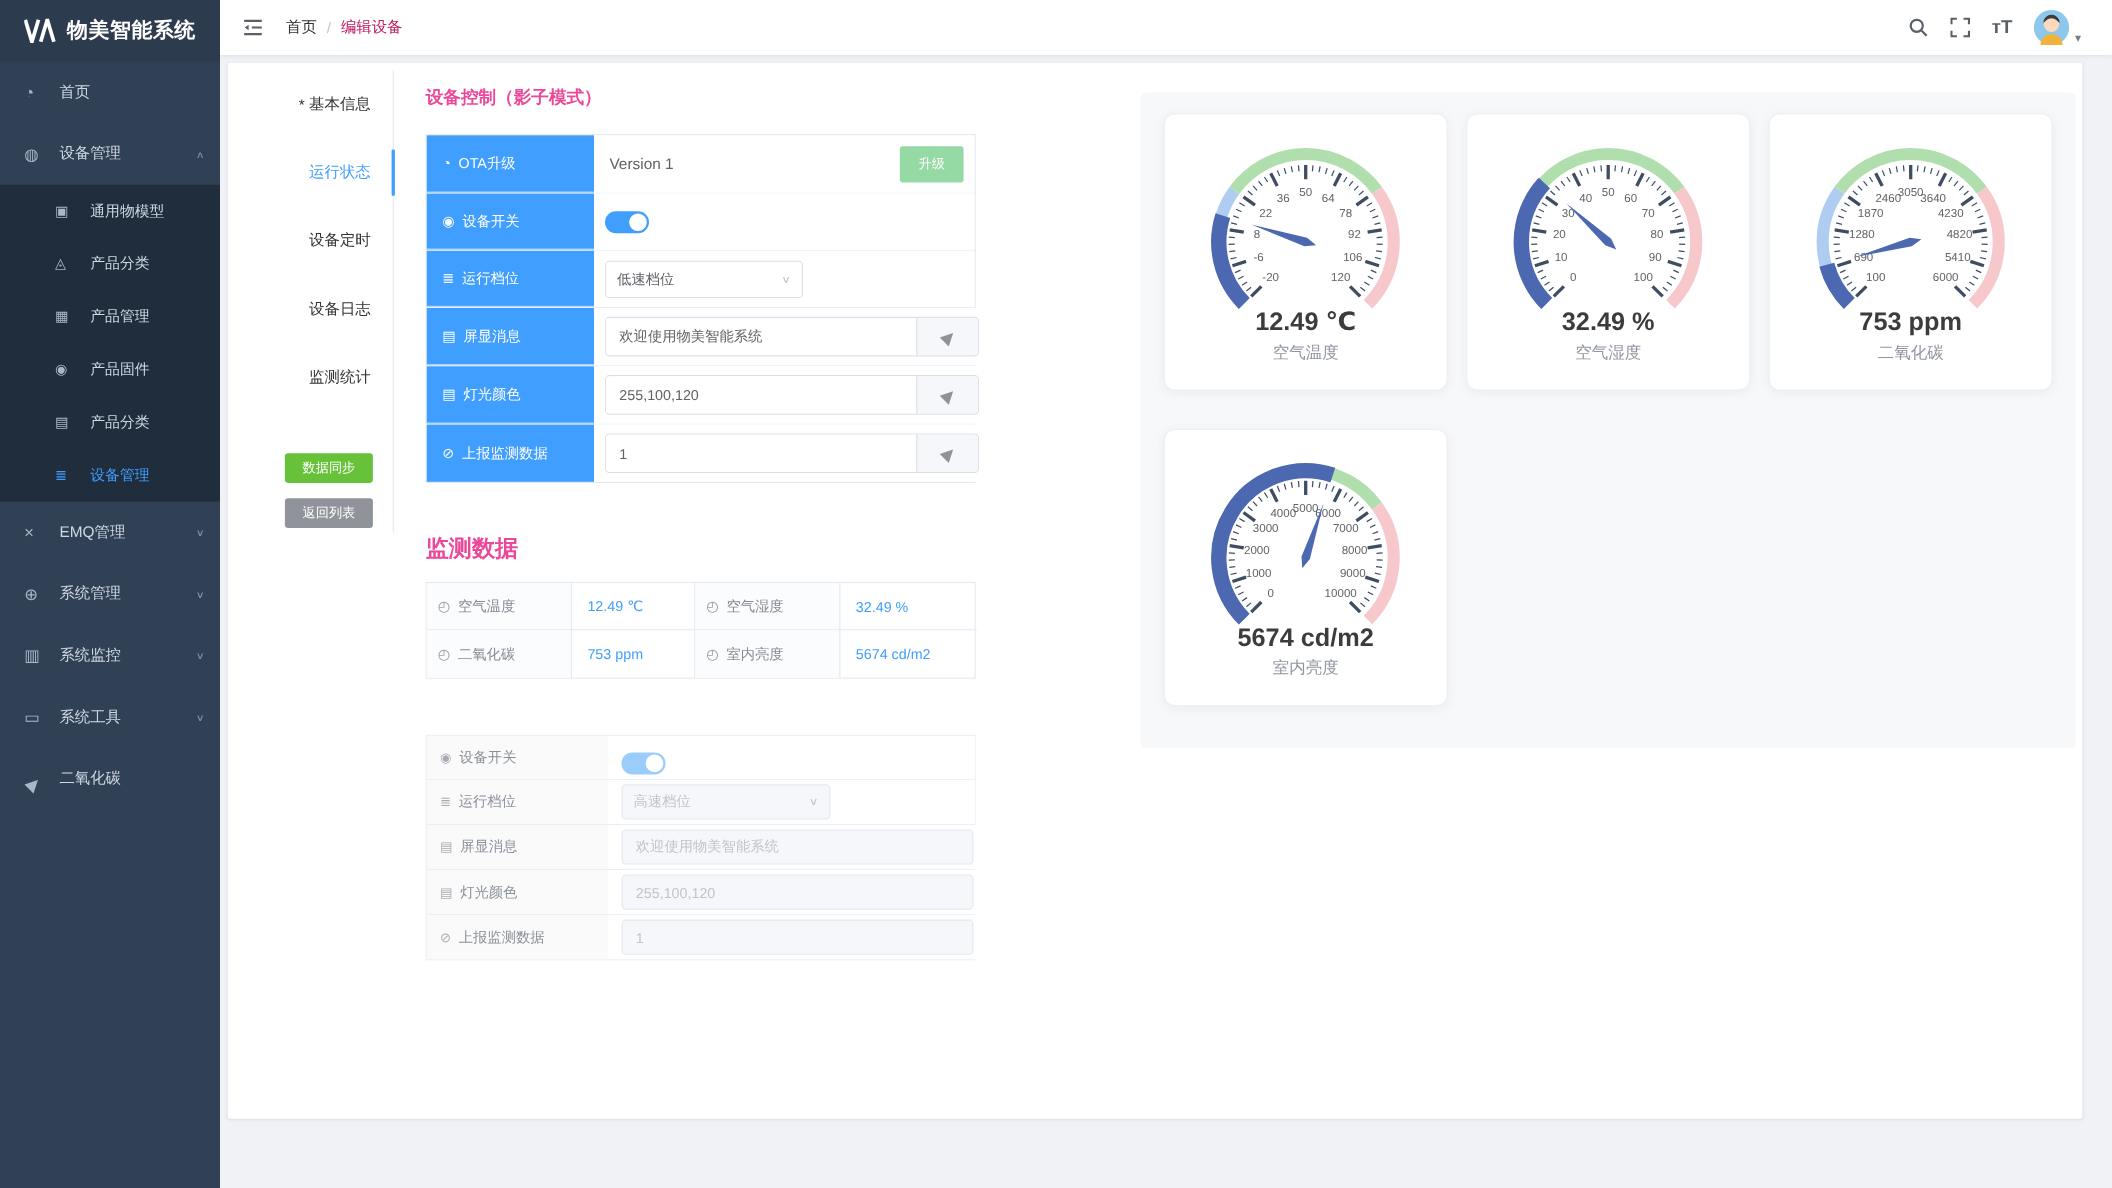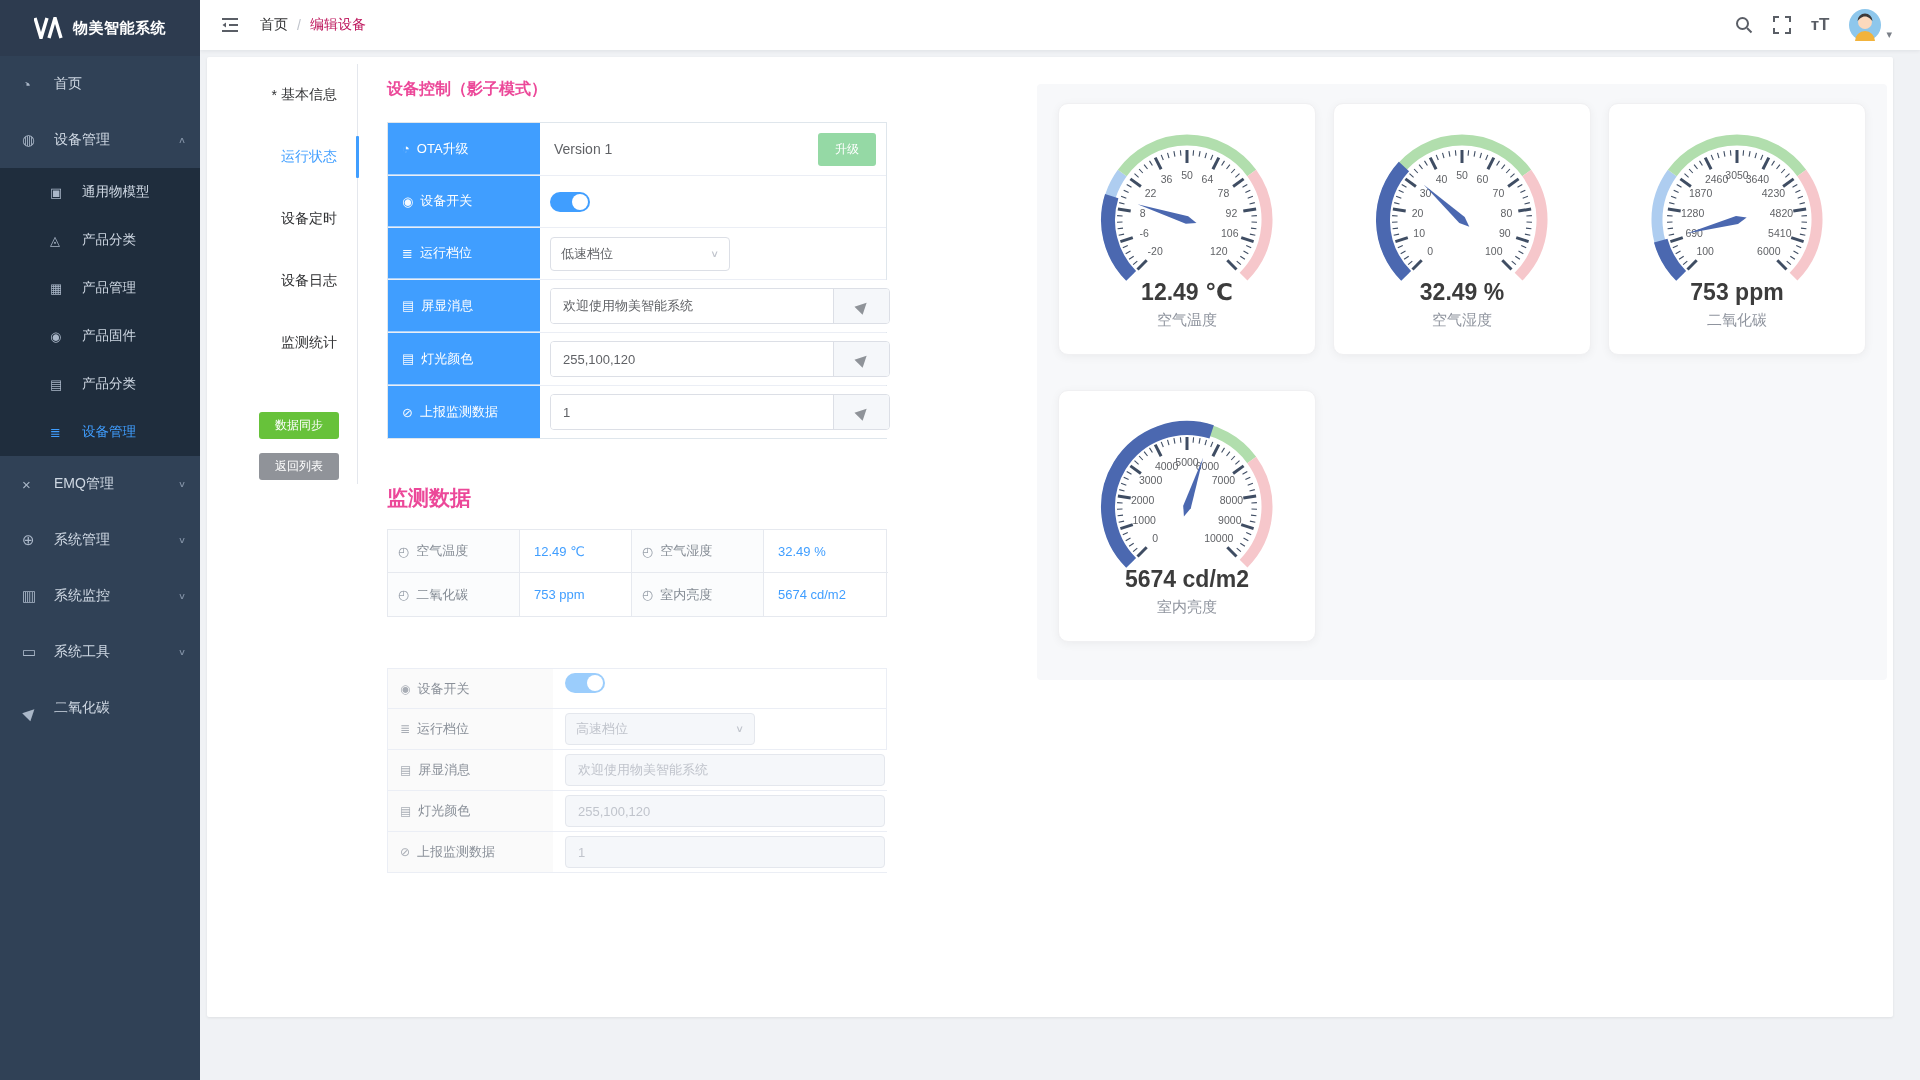--- a/index.html
+++ b/index.html
@@ -2,21 +2,21 @@
 <html><head>
 <meta charset="utf-8">
 <style>
   * { margin:0; padding:0; box-sizing:border-box; }
   html,body { width:1920px; height:1080px; }
   body { font-family:"Liberation Sans","DejaVu Sans",sans-serif; background:#f0f2f5; position:relative; overflow:hidden; }
 
   
   .sidebar { position:absolute; left:0; top:0; width:200px; height:1080px; background:#304156; z-index:5; }
   .logo-row { height:56px; display:flex; align-items:center; justify-content:center; gap:9px; background:#2d3b4f; }
-  .logo-title { color:#fff; font-size:15px; font-weight:bold; letter-spacing:.5px; }
+  .logo-title { color:#fff; font-size:19px; font-weight:bold; letter-spacing:.5px; }
   .menu-item { height:56px; display:flex; align-items:center; padding:0 14px 0 22px; color:#cfd8e3; font-size:14px; cursor:pointer; }
   .menu-item .mi-icon { width:24px; font-size:15px; color:#aab7c8; margin-right:8px; }
   .menu-item .chev { margin-left:auto; font-size:11px; color:#8291a5; transform:scaleY(.8); }
   .submenu { background:#1f2d3d; }
   .submenu .menu-item { height:48px; padding-left:50px; font-size:13.5px; }
   .submenu .menu-item .mi-icon { font-size:13px; }
   .menu-item.active, .menu-item.active .mi-icon { color:#409EFF; }
 
   
   .topbar { position:absolute; left:200px; top:0; width:1720px; height:50px; background:#fff; display:flex; align-items:center; box-shadow:0 1px 4px rgba(0,21,41,.08); z-index:4; }
@@ -78,21 +78,21 @@
   .mlabel .ic { color:#9aa1ab; font-size:13px; }
   .mvalue { color:#409EFF; padding-left:14px; }
 
   
   .offline { position:absolute; left:180px; top:594px; width:500px; }
   .off-table { margin-top:17px; border:1px solid #ebeef5; }
   .orow { display:grid; grid-template-columns:165px 1fr; min-height:39px; }
   .orow + .orow { border-top:1px solid #ebeef5; }
   .olabel { background:#fafafa; color:#8a9099; font-size:13px; display:flex; align-items:center; gap:7px; padding-left:12px; }
   .olabel .ic { color:#a8adb5; font-size:12px; }
-  .ocell { display:flex; align-items:flex-start; padding:4px 10px 4px 12px; background:#fff; }
+  .ocell { display:flex; align-items:flex-end; padding:4px 10px 4px 12px; background:#fff; }
   .dis-input { width:320px; height:32px; background:#f5f7fa; border:1px solid #e4e7ed; border-radius:4px; color:#c0c4cc; font-size:13px; padding:0 12px; font-family:inherit; }
   .switch.small { width:40px; height:20px; }
 
   
   .gauge-panel { position:absolute; left:830px; top:27px; width:850px; height:596px; background:#f7f8fa; border-radius:4px; }
   .gauge-grid { position:relative; width:100%; height:100%; }
   .gauge-card { position:absolute; width:258px; height:252px; background:#fff; border:1px solid #f0f0f2; border-radius:10px; box-shadow:0 2px 10px rgba(0,0,0,.05); display:flex; justify-content:center; padding-top:14px; }
 </style>
 </head>
 <body>

